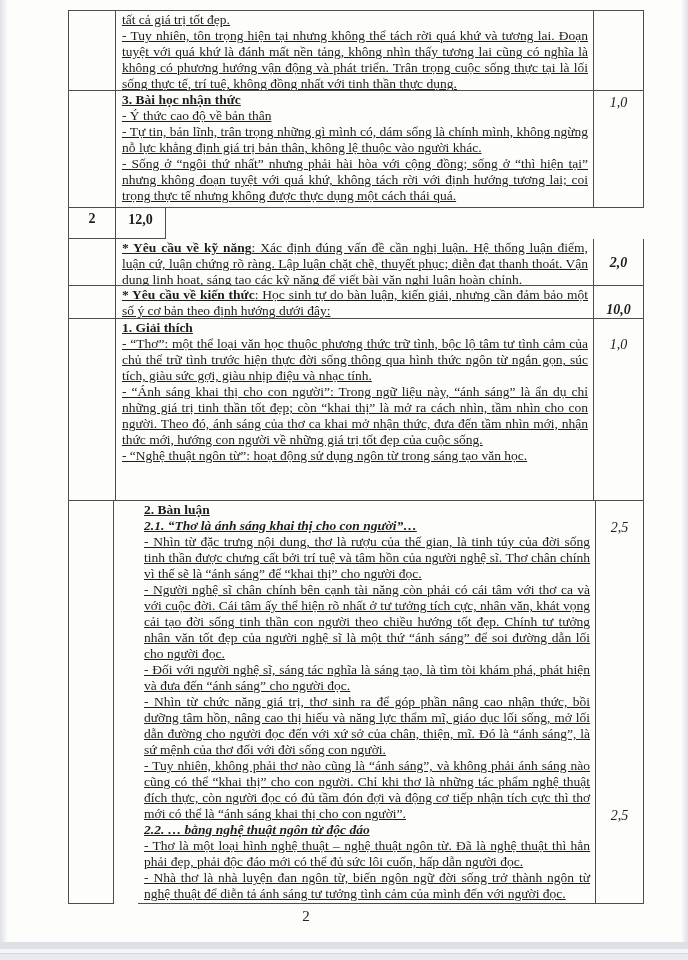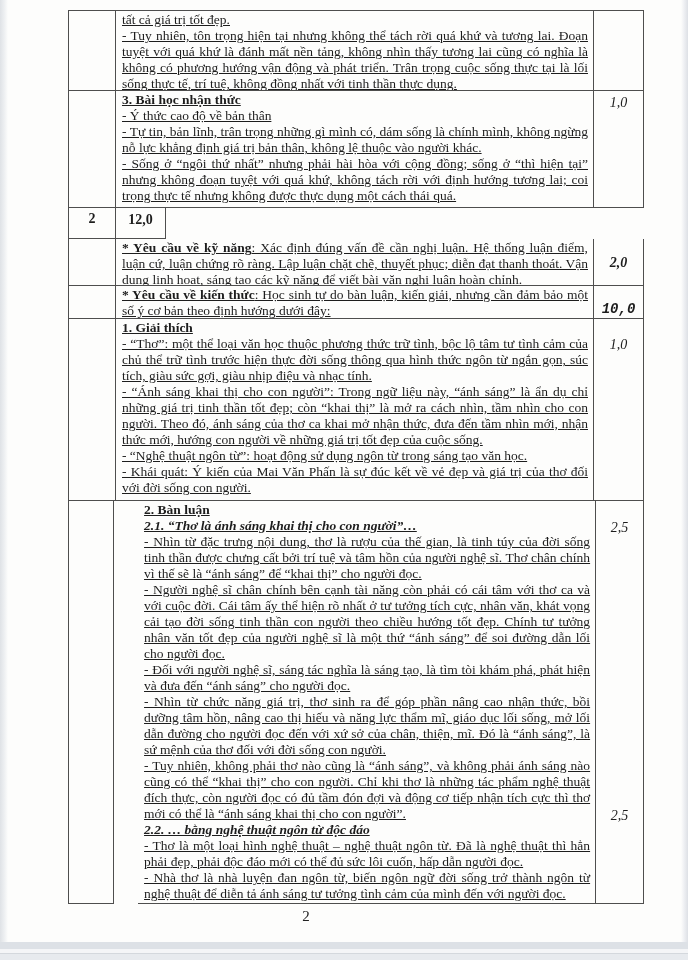--- a/index.html
+++ b/index.html
@@ -94,32 +94,31 @@
       </div>
       <div class="cell pts" style="height: 47px;">
         <div class="pt bi" style="top: 16px;">2,0</div>
       </div>
     </div>
     <div class="trow">
       <div class="cell num" style="height: 33px;"></div>
       <div class="cell content" style="height: 33px;">
         <p class=""><span class="b">* Yêu cầu về kiến thức</span><span>: Học sinh tự do bàn luận, kiến giải, nhưng cần đảm bảo một số ý cơ bản theo định hướng dưới đây:</span></p>
       </div>
-      <div class="cell pts" style="height: 33px; font-family: Liberation Mono, monospace;">
+      <div class="cell pts" style="height: 33px;">
         <div class="pt bi" style="top: 16px;">10,0</div>
       </div>
     </div>
     <div class="trow">
       <div class="cell num" style="height: 182px;"></div>
       <div class="cell content" style="height: 182px;">
         <p class="b">1. Giải thích</p>
         <p class="">- “Thơ”: một thể loại văn học thuộc phương thức trữ tình, bộc lộ tâm tư tình cảm của chủ thể trữ tình trước hiện thực đời sống thông qua hình thức ngôn từ ngắn gọn, súc tích, giàu sức gợi, giàu nhịp điệu và nhạc tính.</p>
         <p class="">- “Ánh sáng khai thị cho con người”: Trong ngữ liệu này, “ánh sáng” là ẩn dụ chỉ những giá trị tinh thần tốt đẹp; còn “khai thị” là mở ra cách nhìn, tầm nhìn cho con người. Theo đó, ánh sáng của thơ ca khai mở nhận thức, đưa đến tầm nhìn mới, nhận thức mới, hướng con người về những giá trị tốt đẹp của cuộc sống.</p>
         <p class="">- “Nghệ thuật ngôn từ”: hoạt động sử dụng ngôn từ trong sáng tạo văn học.</p>
-        <p class="">- Khái quát: Ý kiến của Mai Văn Phấn là sự đúc kết về vẻ đẹp và giá trị của thơ đối với đời sống con người.</p>
       </div>
       <div class="cell pts" style="height: 182px;">
         <div class="pt i" style="top: 18px;">1,0</div>
       </div>
     </div>
     <div class="trow">
       <div class="cell num" style="height: 403px;"></div>
       <div class="cell content" style="height: 403px; margin-left: 24px;">
         <p class="b">2. Bàn luận</p>
         <p class="bi">2.1. “Thơ là ánh sáng khai thị cho con người”…</p>

